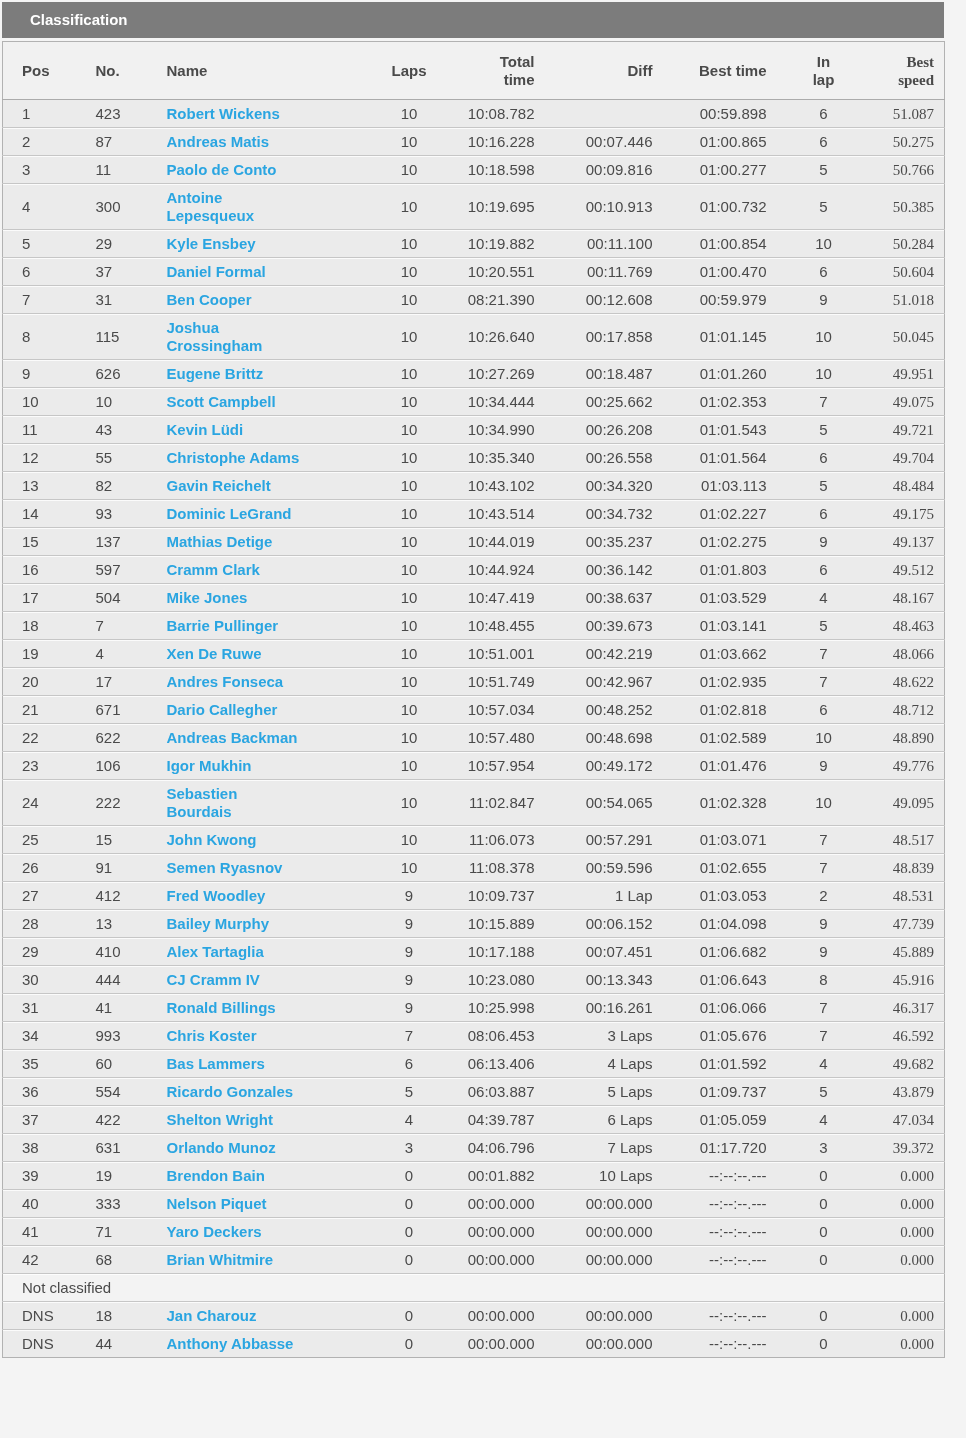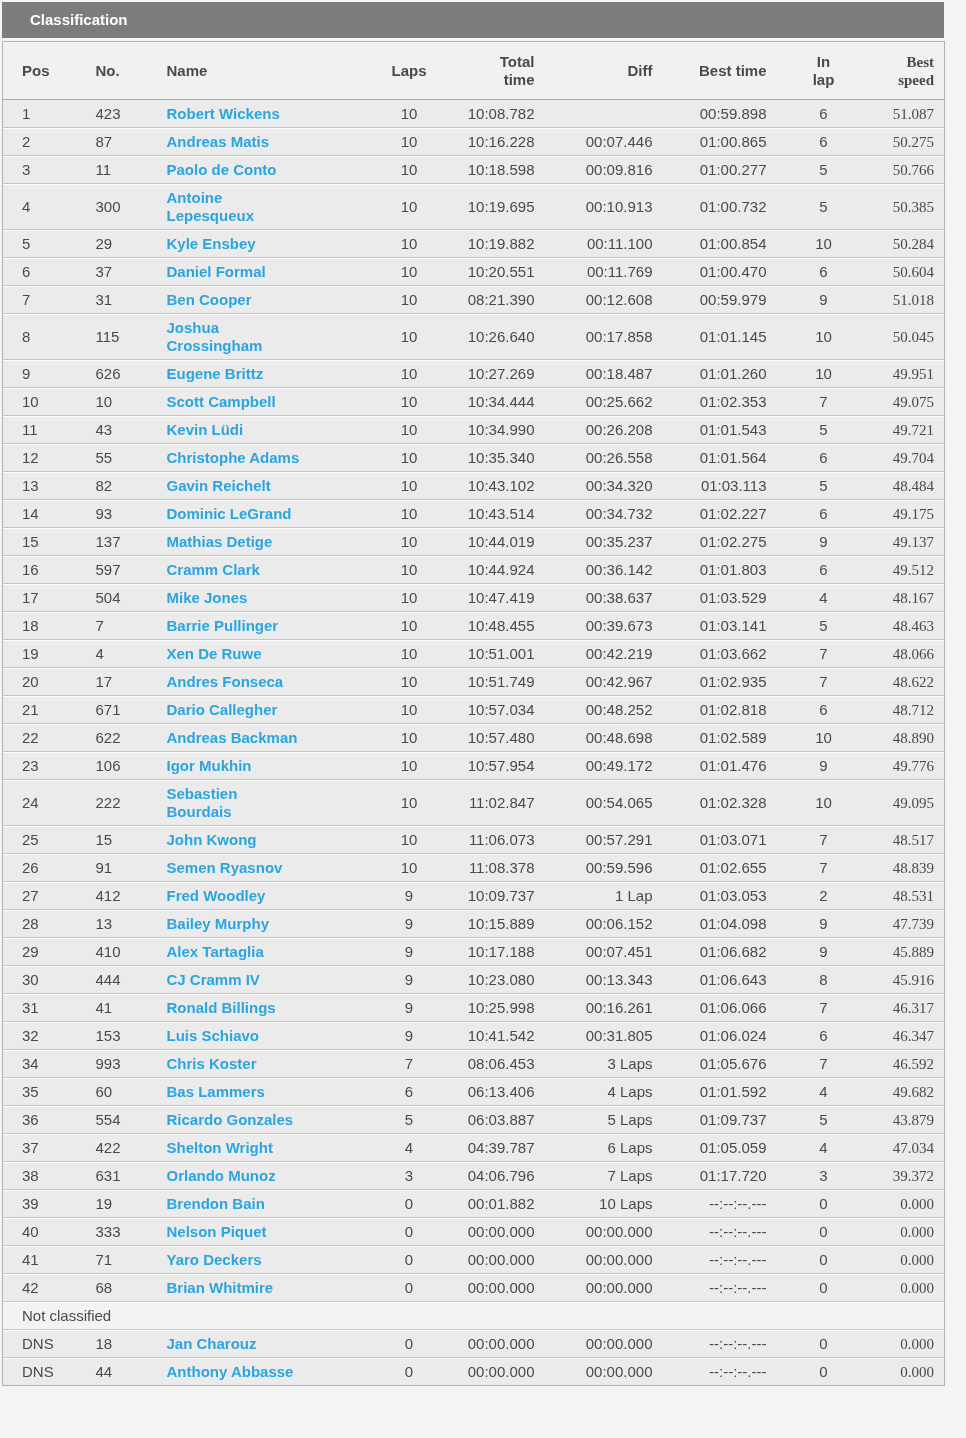--- a/index.html
+++ b/index.html
@@ -461,31 +461,20 @@
             <td class="col-no">41</td>
             <td class="col-name"><a class="driver-link">Ronald Billings</a></td>
             <td class="col-laps">9</td>
             <td class="col-total">10:25.998</td>
             <td class="col-diff">00:16.261</td>
             <td class="col-best">01:06.066</td>
             <td class="col-in_lap">7</td>
             <td class="col-best_speed">46.317</td>
           </tr>
           <tr>
-            <td class="col-pos">32</td>
-            <td class="col-no">153</td>
-            <td class="col-name"><a class="driver-link">Luis Schiavo</a></td>
-            <td class="col-laps">9</td>
-            <td class="col-total">10:41.542</td>
-            <td class="col-diff">00:31.805</td>
-            <td class="col-best">01:06.024</td>
-            <td class="col-in_lap">6</td>
-            <td class="col-best_speed">46.347</td>
-          </tr>
-          <tr>
             <td class="col-pos">34</td>
             <td class="col-no">993</td>
             <td class="col-name"><a class="driver-link">Chris Koster</a></td>
             <td class="col-laps">7</td>
             <td class="col-total">08:06.453</td>
             <td class="col-diff">3 Laps</td>
             <td class="col-best">01:05.676</td>
             <td class="col-in_lap">7</td>
             <td class="col-best_speed">46.592</td>
           </tr>

